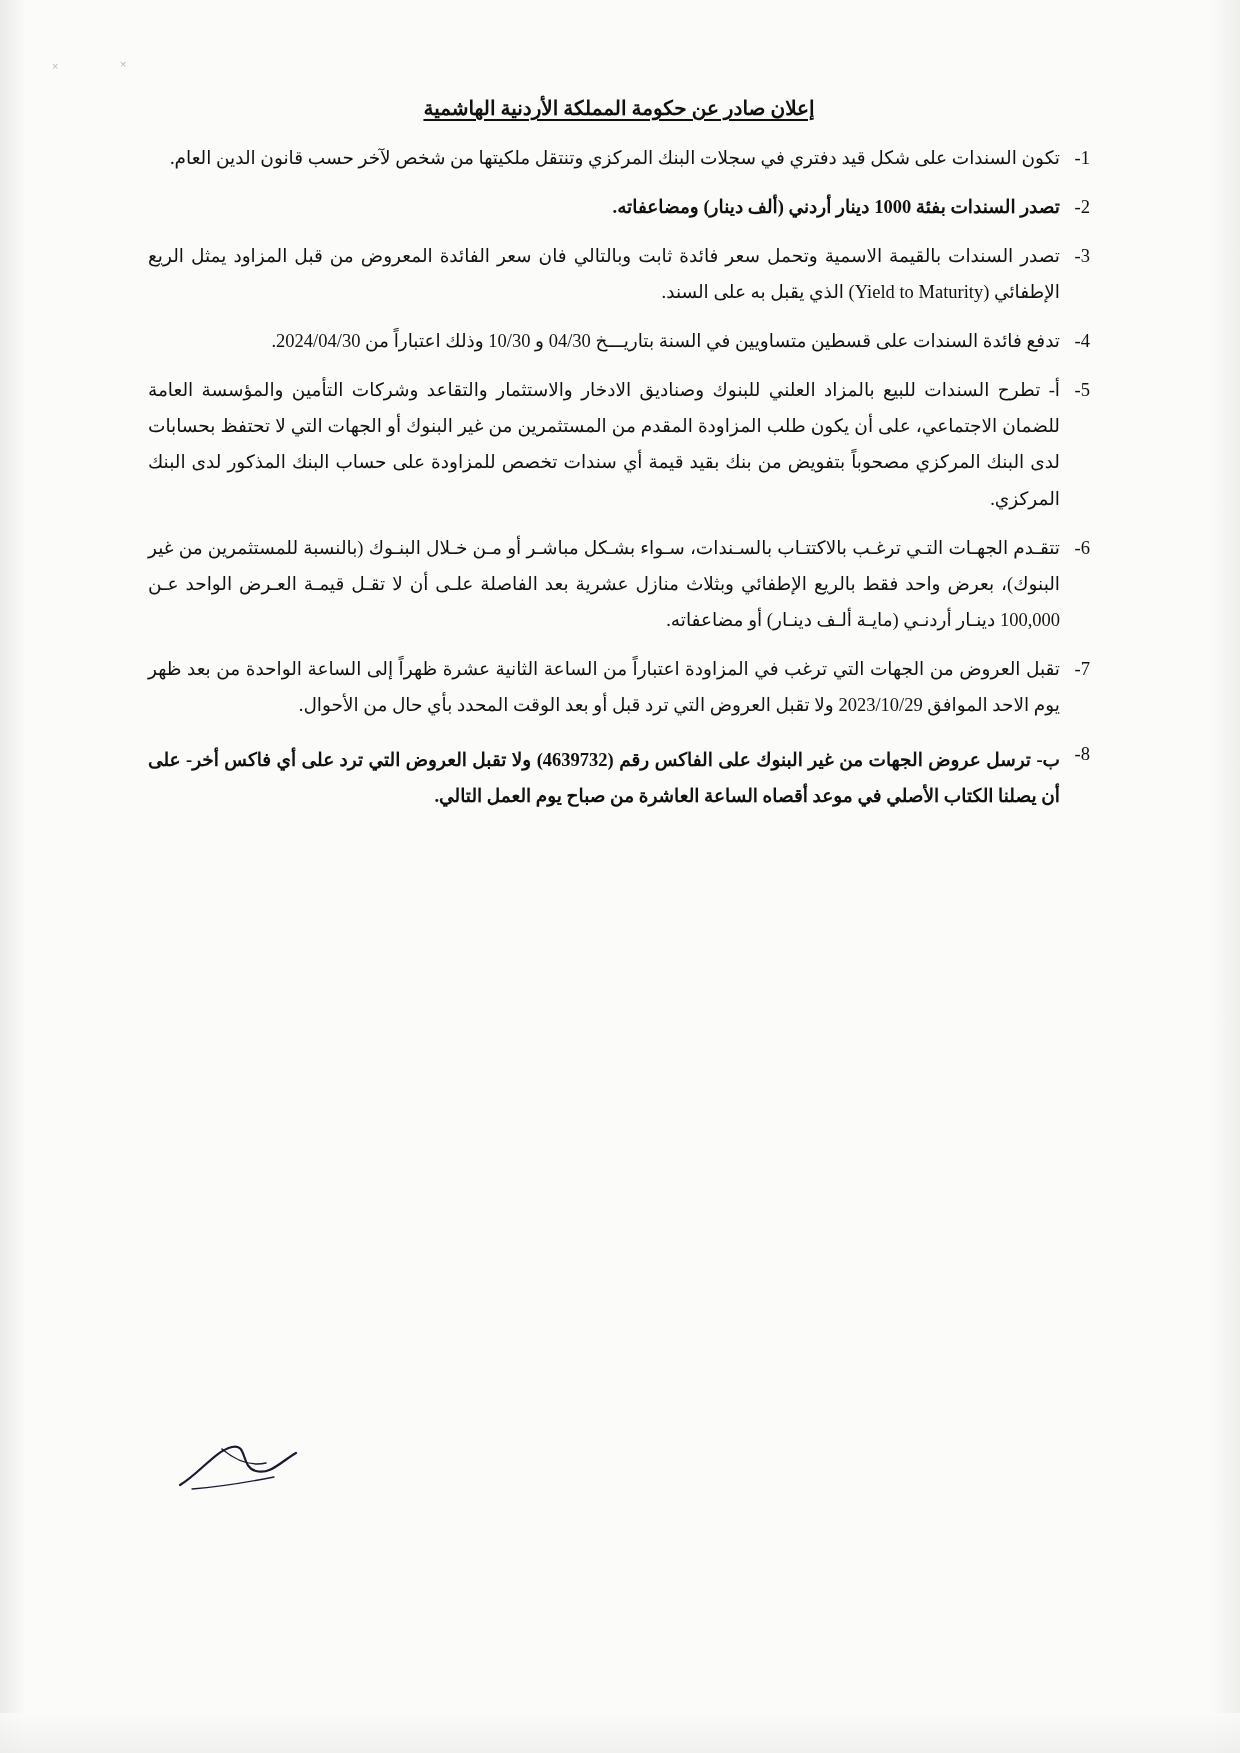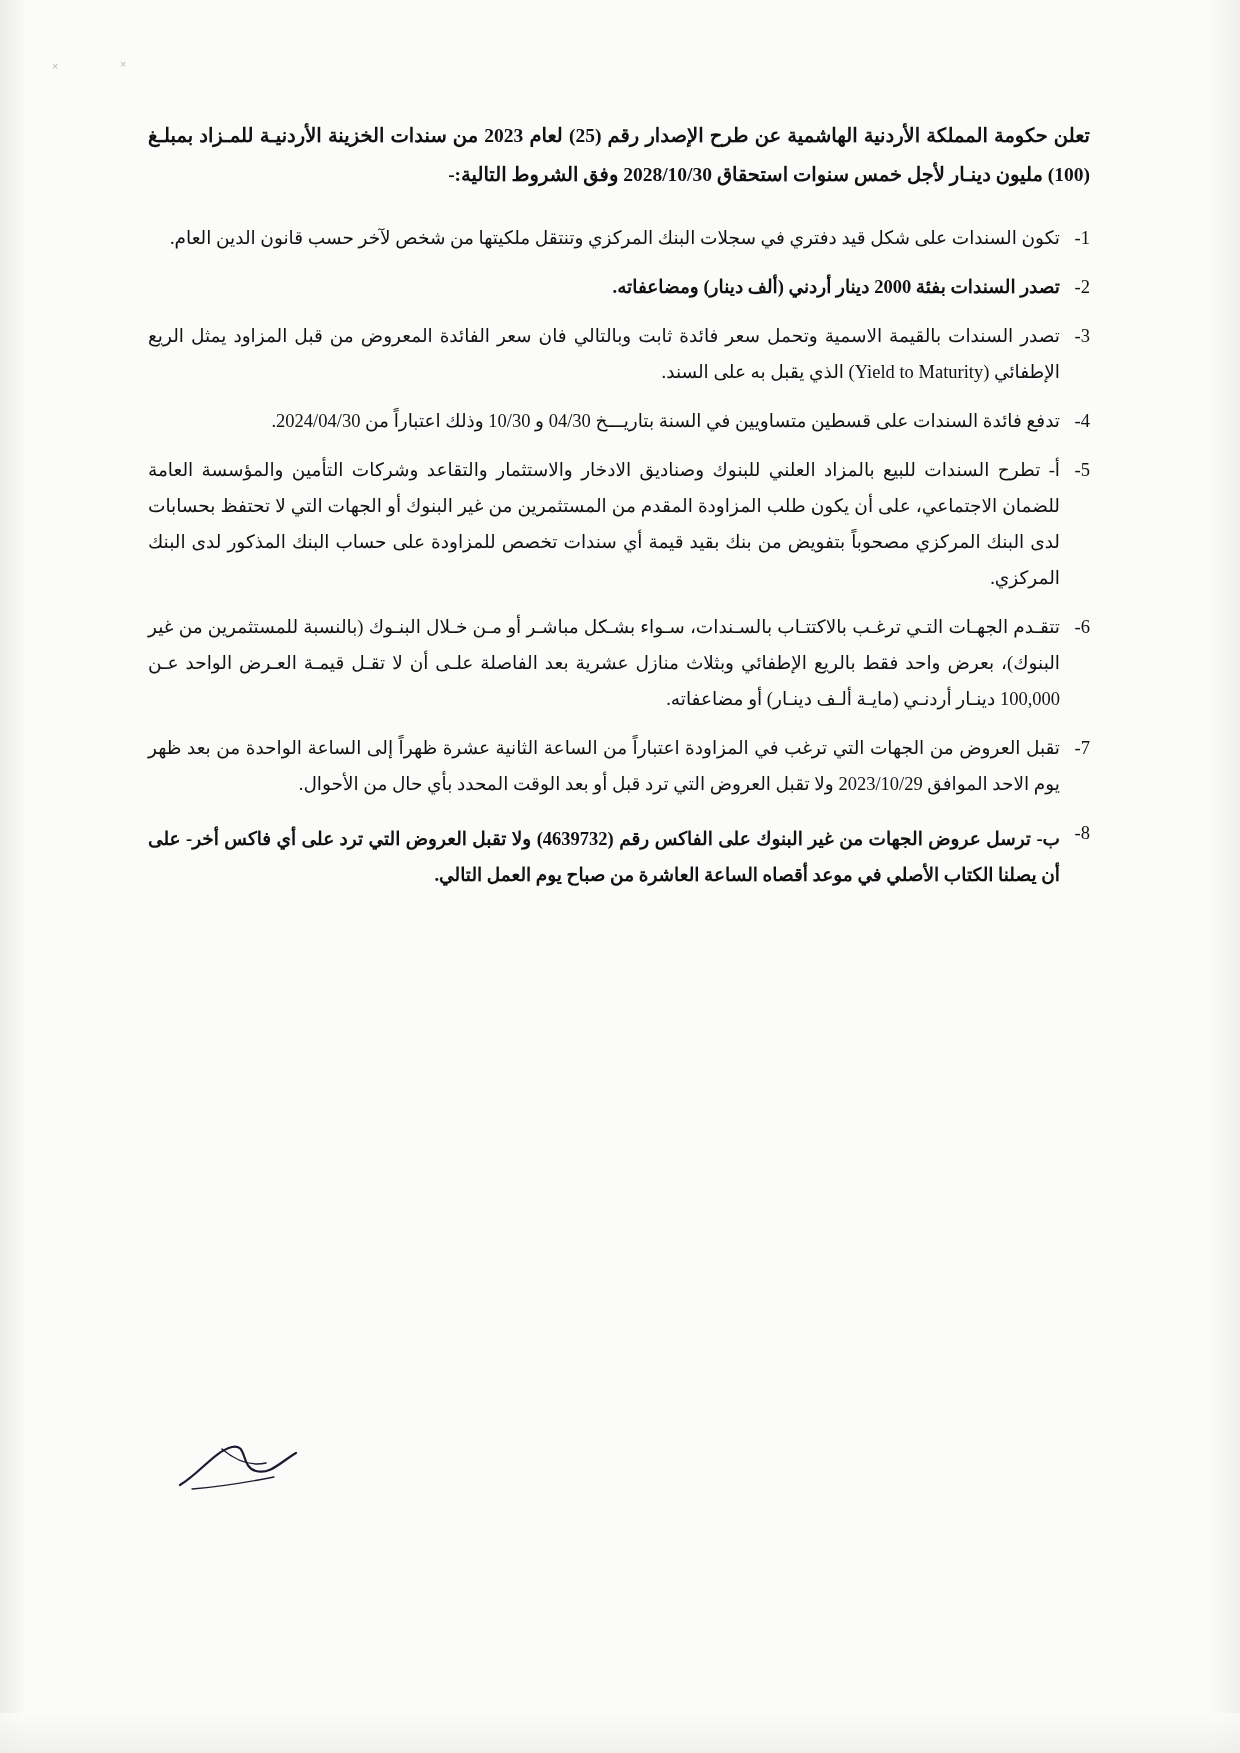--- a/index.html
+++ b/index.html
@@ -141,39 +141,39 @@
 <div class="page">
   <div class="scan-edge-left"></div>
   <div class="scan-edge-right"></div>
   <div class="scan-edge-bottom"></div>
 
   <span class="speck" style="left:52px; top:60px;">×</span>
   <span class="speck" style="left:120px; top:58px;">×</span>
 
   <div class="content">
 
-
-    <p class="intro">تعلن حكومة المملكة الأردنية الهاشمية عن طرح الإصدار رقم (25) لعام 2023 من سندات الخزينة الأردنيـة للمـزاد بمبلـغ (100) مليون دينـار لأجل خمس سنوات استحقاق 2028/10/30 وفق الشروط التالية:-</p>
+    <div class="doc-title">إعلان صادر عن حكومة المملكة الأردنية الهاشمية</div>
+
 
     <ol class="clauses">
 
       <li>
         <div class="clause-row">
           <span class="clause-num">1-</span>
           <div class="clause-body">
             <p class="para">تكون السندات على شكل قيد دفتري في سجلات البنك المركزي وتنتقل ملكيتها من شخص لآخر حسب قانون الدين العام.</p>
           </div>
         </div>
       </li>
 
       <li>
         <div class="clause-row">
           <span class="clause-num">2-</span>
           <div class="clause-body">
-            <p class="para" style="font-weight:bold;">تصدر السندات بفئة 2000 دينار أردني (ألف دينار) ومضاعفاته.</p>
+            <p class="para" style="font-weight:bold;">تصدر السندات بفئة 1000 دينار أردني (ألف دينار) ومضاعفاته.</p>
           </div>
         </div>
       </li>
 
       <li>
         <div class="clause-row">
           <span class="clause-num">3-</span>
           <div class="clause-body">
             <p class="para">تصدر السندات بالقيمة الاسمية وتحمل سعر فائدة ثابت وبالتالي فان سعر الفائدة المعروض من قبل المزاود يمثل الريع الإطفائي (Yield to Maturity) الذي يقبل به على السند.</p>
           </div>

